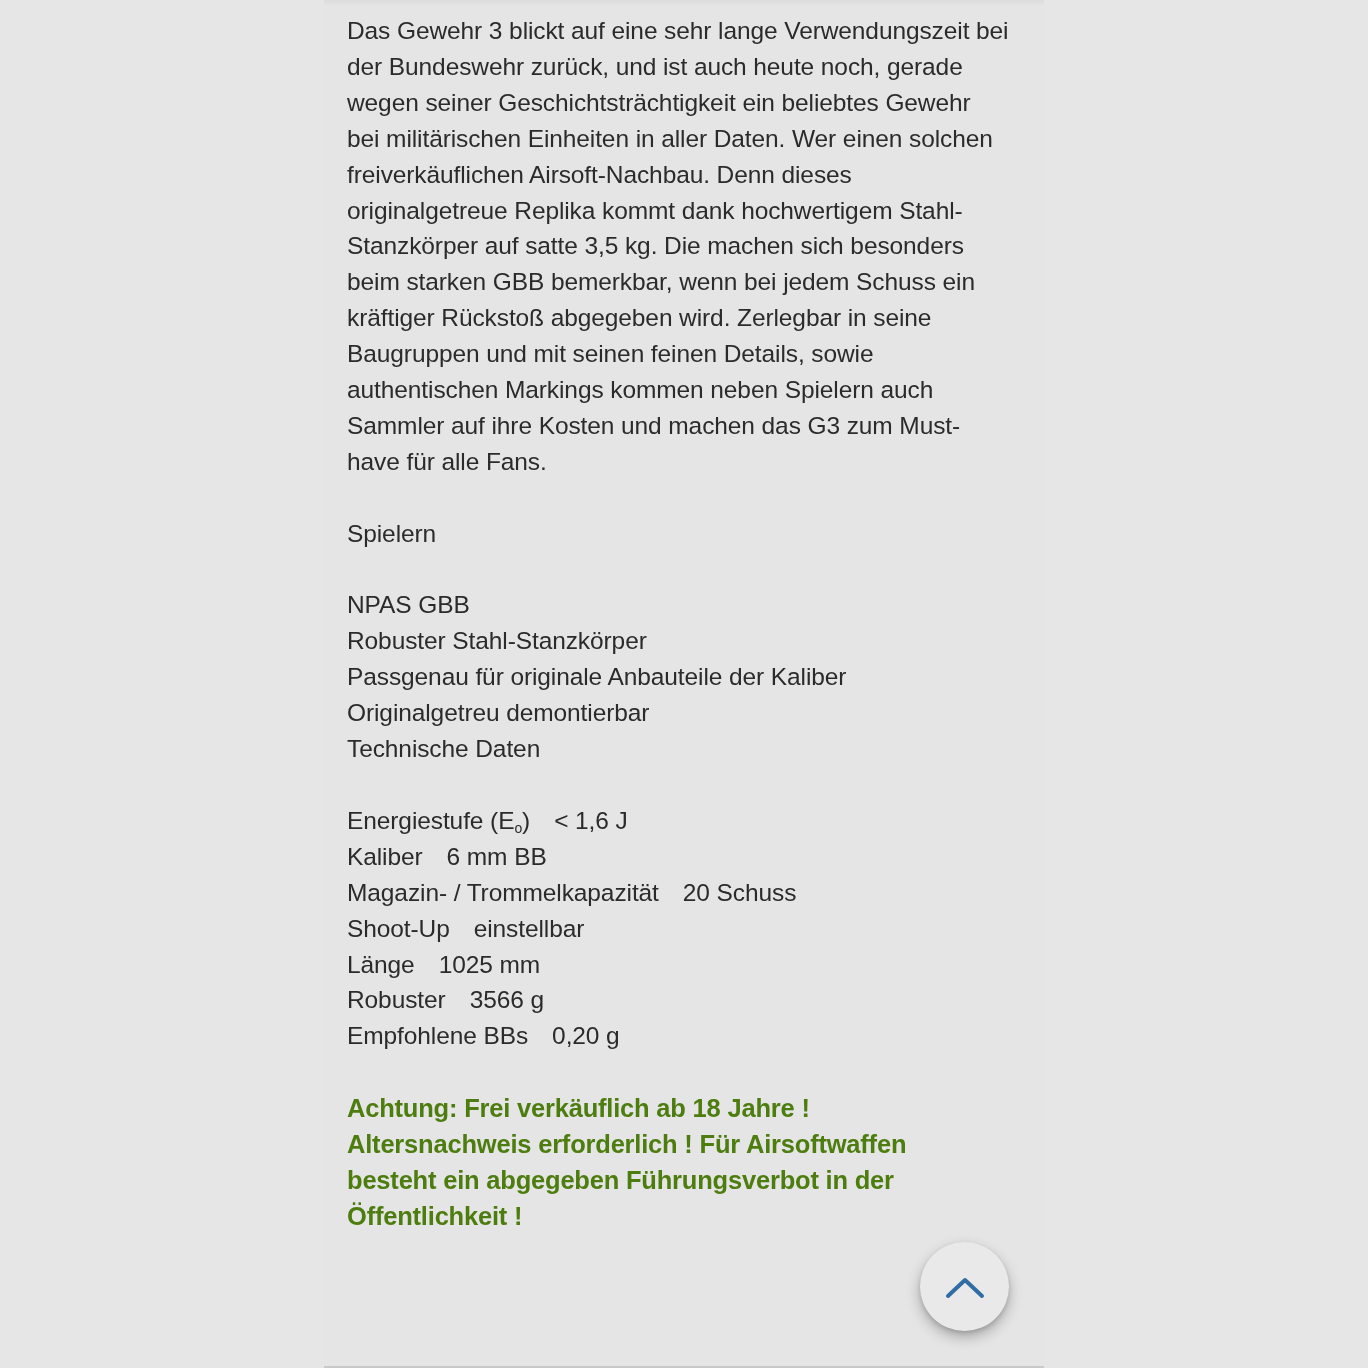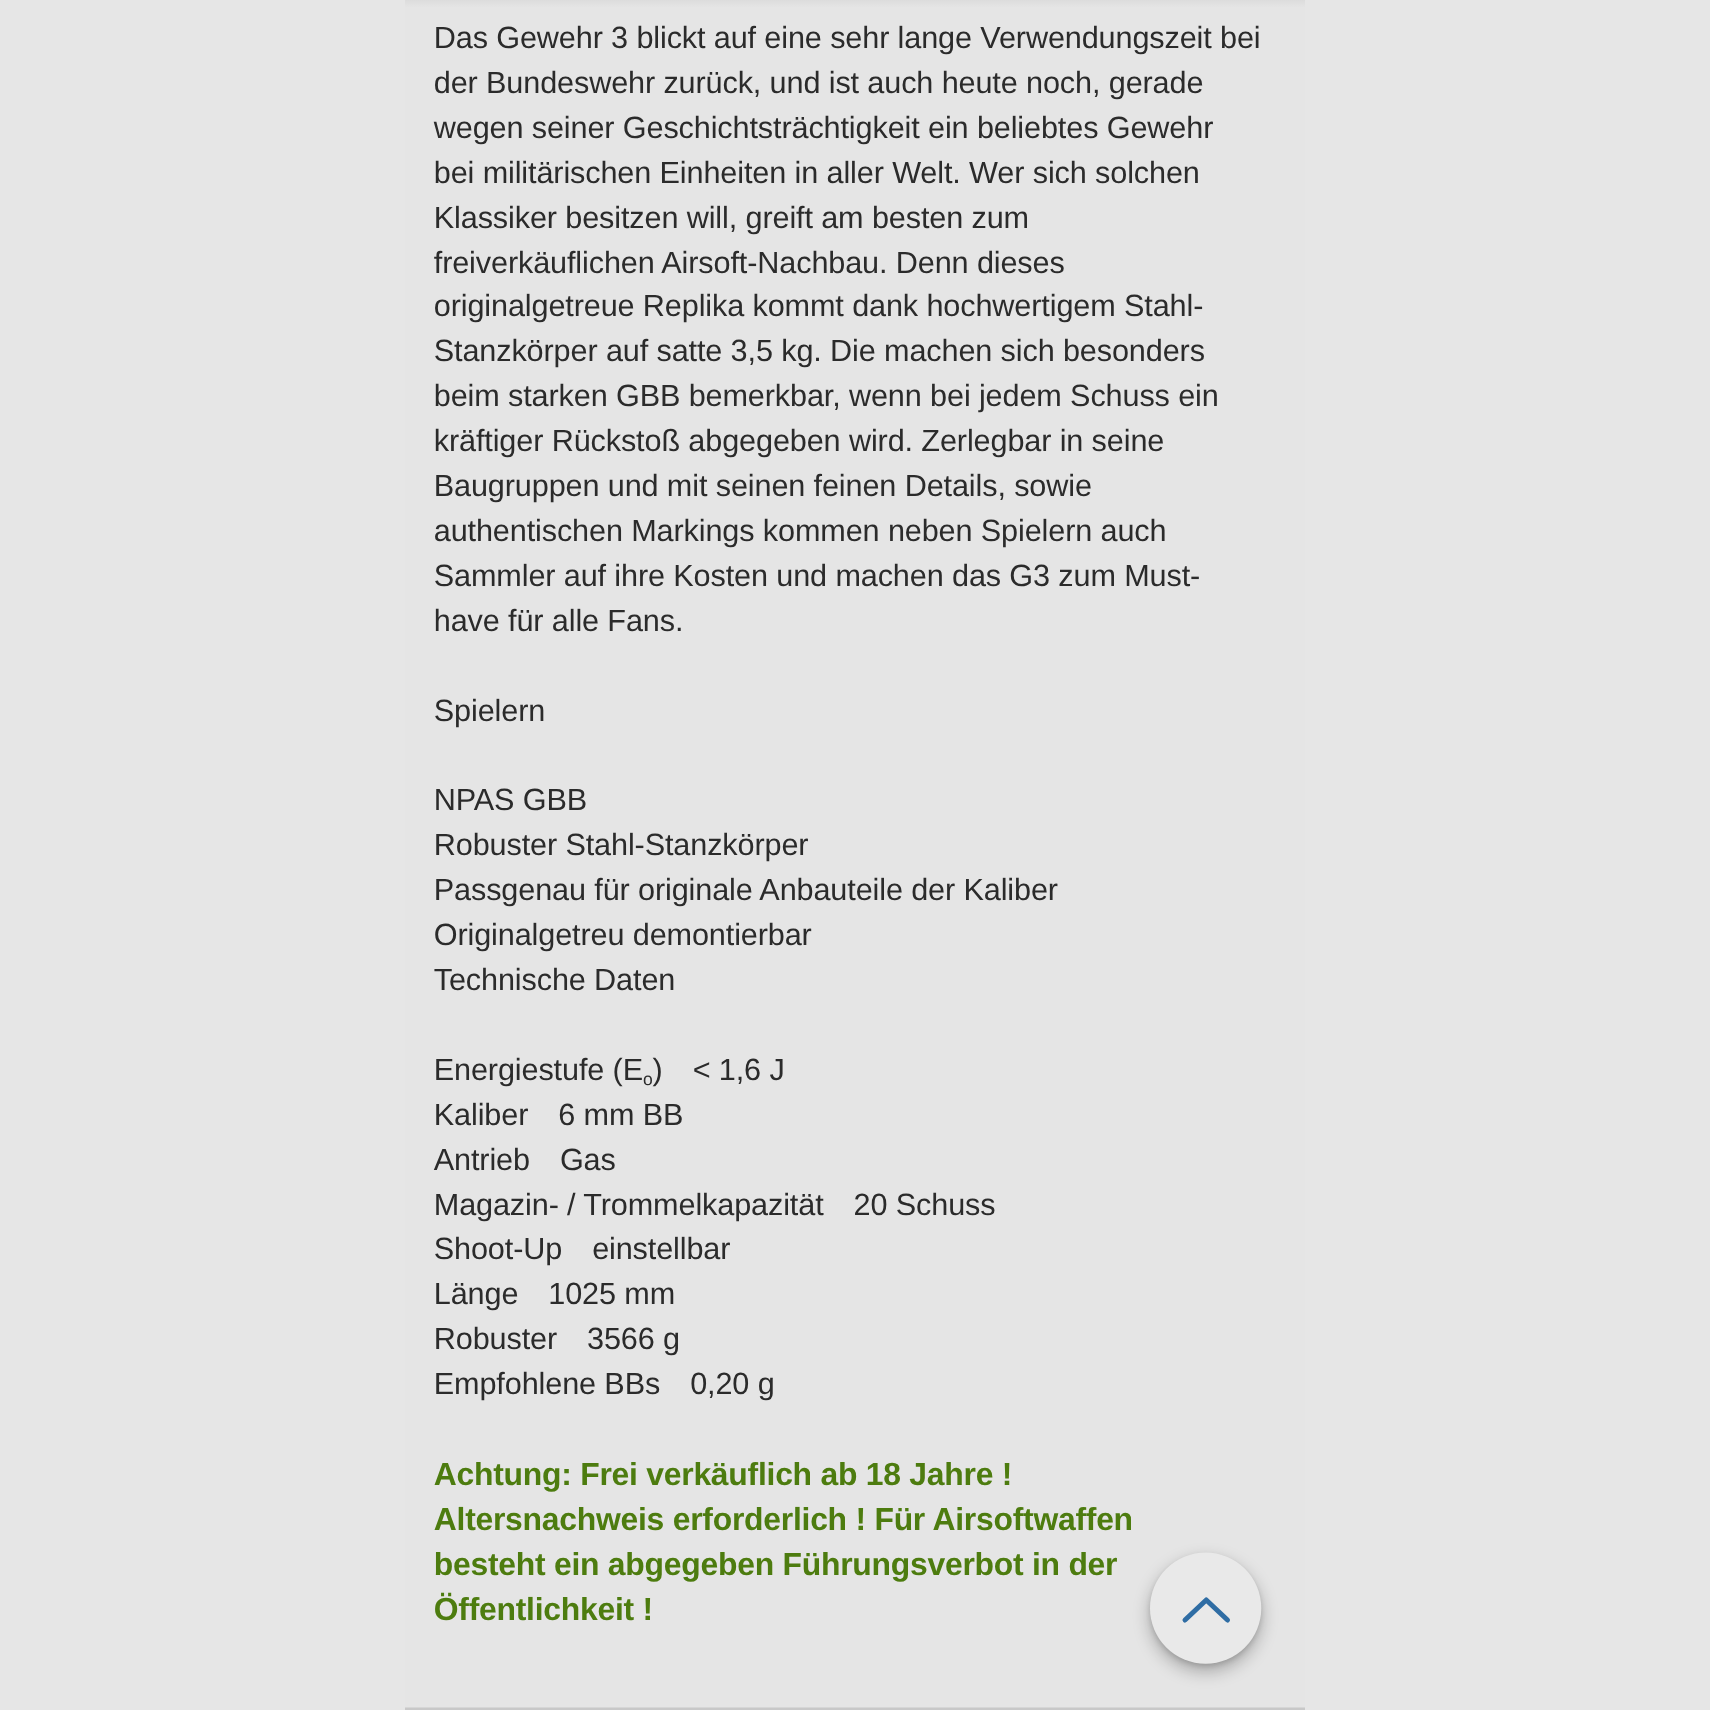--- a/index.html
+++ b/index.html
@@ -82,22 +82,21 @@
 
 <div class="page">
   <div class="panel"></div>
   <div class="top-shadow"></div>
 
   <div class="content">
     <p class="para">
       <span class="line">Das Gewehr 3 blickt auf eine sehr lange Verwendungszeit bei</span>
       <span class="line">der Bundeswehr zurück, und ist auch heute noch, gerade</span>
       <span class="line">wegen seiner Geschichtsträchtigkeit ein beliebtes Gewehr</span>
-      <span class="line">bei militärischen Einheiten in aller Welt. Wer sich solchen</span>
-      <span class="line">Klassiker besitzen will, greift am besten zum</span>
+      <span class="line">bei militärischen Einheiten in aller Daten. Wer einen solchen</span>
       <span class="line">freiverkäuflichen Airsoft-Nachbau. Denn dieses</span>
       <span class="line">originalgetreue Replika kommt dank hochwertigem Stahl-</span>
       <span class="line">Stanzkörper auf satte 3,5 kg. Die machen sich besonders</span>
       <span class="line">beim starken GBB bemerkbar, wenn bei jedem Schuss ein</span>
       <span class="line">kräftiger Rückstoß abgegeben wird. Zerlegbar in seine</span>
       <span class="line">Baugruppen und mit seinen feinen Details, sowie</span>
       <span class="line">authentischen Markings kommen neben Spielern auch</span>
       <span class="line">Sammler auf ihre Kosten und machen das G3 zum Must-</span>
       <span class="line">have für alle Fans.</span>
     </p>
@@ -116,21 +115,20 @@
       <span class="line">Technische Daten</span>
     </div>
 
     <div class="blank"></div>
 
     <div>
       <span class="spec-line">
         <span><span>Energiestufe (E</span><sub class="eo">o</sub><span>)</span></span><span class="spec-gap"></span><span>&lt; 1,6 J</span>
       </span>
       <span class="spec-line"><span>Kaliber</span><span class="spec-gap"></span><span>6 mm BB</span></span>
-      <span class="spec-line"><span>Antrieb</span><span class="spec-gap"></span><span>Gas</span></span>
       <span class="spec-line"><span>Magazin- / Trommelkapazität</span><span class="spec-gap"></span><span>20 Schuss</span></span>
       <span class="spec-line"><span>Shoot-Up</span><span class="spec-gap"></span><span>einstellbar</span></span>
       <span class="spec-line"><span>Länge</span><span class="spec-gap"></span><span>1025 mm</span></span>
       <span class="spec-line"><span>Robuster</span><span class="spec-gap"></span><span>3566 g</span></span>
       <span class="spec-line"><span>Empfohlene BBs</span><span class="spec-gap"></span><span>0,20 g</span></span>
     </div>
 
     <div class="blank"></div>
 
     <div class="warning">

